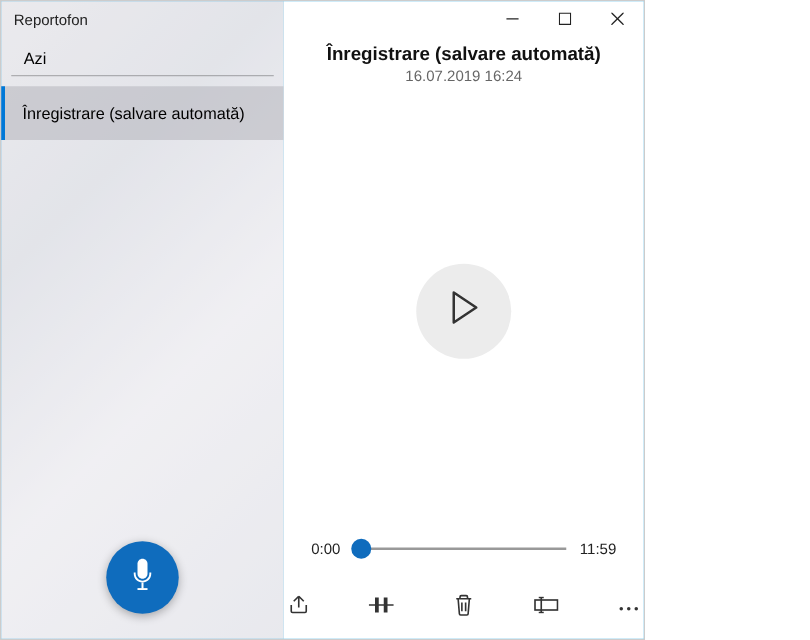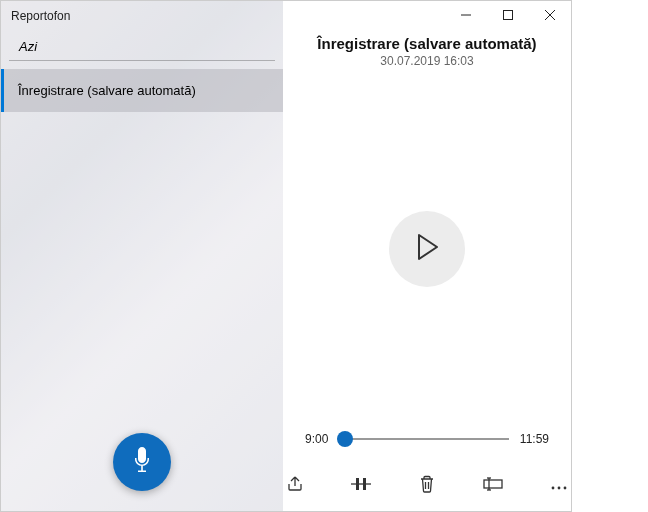--- a/index.html
+++ b/index.html
@@ -1,30 +1,30 @@
 <!DOCTYPE html>
 <html><head>
 <meta charset="utf-8">
 <style>
   * { box-sizing: border-box; margin: 0; padding: 0; }
   html, body { width: 648px; height: 512px; font-family: "Segoe UI", Arial, sans-serif; overflow: hidden; }
-  .window { display: flex; width: 572px; height: 512px; background: #0ea5e9; position: relative; border: 1px solid #ccc; }
+  .window { display: flex; width: 516px; height: 512px; background: #0ea5e9; position: relative; border: 1px solid #ccc; }
   .sidebar {
     width: 297px; height: 100%;
     background: linear-gradient(135deg, #e0dfe4 0%, #d4d6de 30%, #e8e7ed 60%, #dcdde4 100%);
     position: relative;
     display: flex; flex-direction: column;
   }
   .sidebar::before {
     content: ""; position: absolute; inset: 0;
     background: rgba(255,255,255,0.35);
     pointer-events: none;
   }
   .app-title { font-size: 12px; color: #222; padding: 8px 10px 6px 10px; position: relative; }
-  .date-group { font-size: 13px; color: #000; font-weight: 400; padding: 10px 10px 6px 10px; position: relative; border-bottom: 1px solid rgba(0,0,0,0.25); margin: 0 8px 2px 8px; font-style: italic; }
+  .date-group { font-size: 13px; color: #000; font-weight: 400; padding: 10px 10px 6px 10px; position: relative; border-bottom: 1px solid rgba(0,0,0,0.25); margin: 0 8px 2px 8px; }
   .rec-item {
     position: relative; margin-top: 6px; padding: 14px 10px 14px 14px;
     background: rgba(180,180,188,0.55);
     border-left: 3px solid #0078d7; font-size: 13px; color: #000;
   }
   .record-btn {
     position: absolute; bottom: 20px; left: 50%; transform: translateX(-50%);
     width: 58px; height: 58px; border-radius: 50%;
     background: #0f6cbd;
     display: flex; align-items: center; justify-content: center;
@@ -101,36 +101,36 @@
           <svg width="10" height="10">
               <line x1="0" y1="0" x2="10" y2="10" stroke="#222" stroke-width="1"></line>
               <line x1="10" y1="0" x2="0" y2="10" stroke="#222" stroke-width="1"></line>
             </svg>
         </span>
       </div>
     </div>
 
     <div class="header">
       <div class="title-main">Înregistrare (salvare automată)</div>
-      <div class="subtitle">30.07.2019 16:03</div>
+      <div class="subtitle">16.07.2019 16:24</div>
     </div>
 
     <div class="play-area">
       <div class="play-btn">
         <span>
           <svg width="24" height="28" viewBox="0 0 24 28">
             <path d="M4 2 L22 14 L4 26 Z" fill="none" stroke="#333" stroke-width="2" stroke-linejoin="round"></path>
           </svg>
         </span>
       </div>
     </div>
 
     <div class="timeline">
       <div class="track-row">
-        <div class="time-lbl">9:00</div>
+        <div class="time-lbl">0:00</div>
         <div class="track">
           <div class="track-line"></div>
           <div class="track-thumb"></div>
         </div>
         <div class="time-lbl right">11:59</div>
       </div>
     </div>
 
     <div class="bottom-bar">
       <div class="icon-btn">

